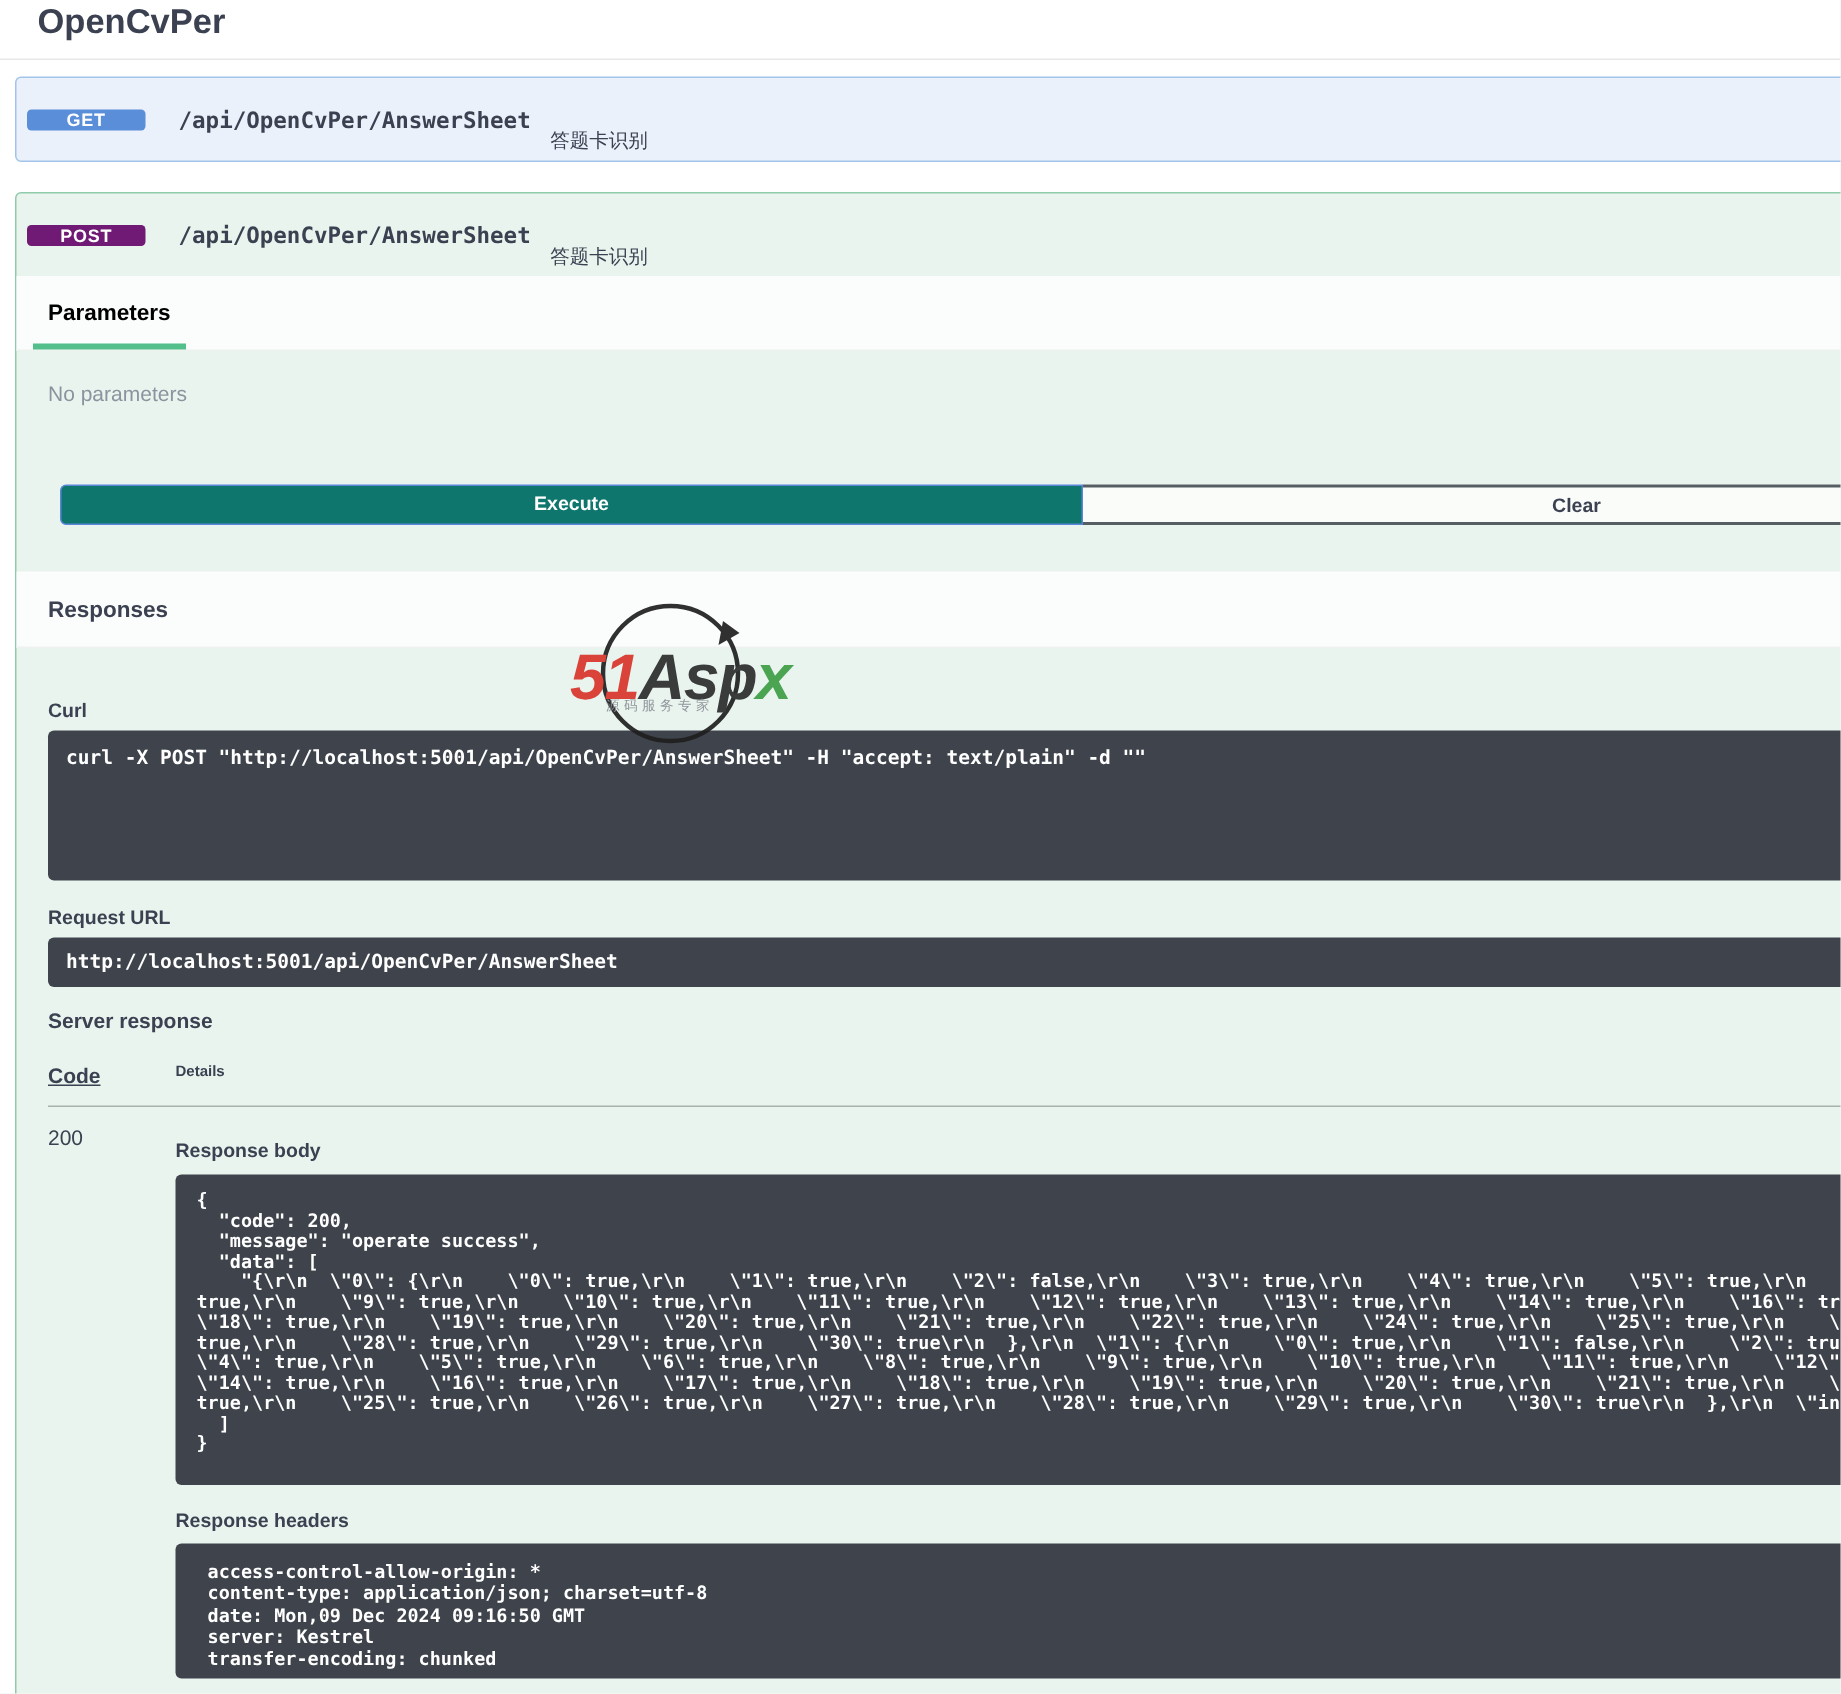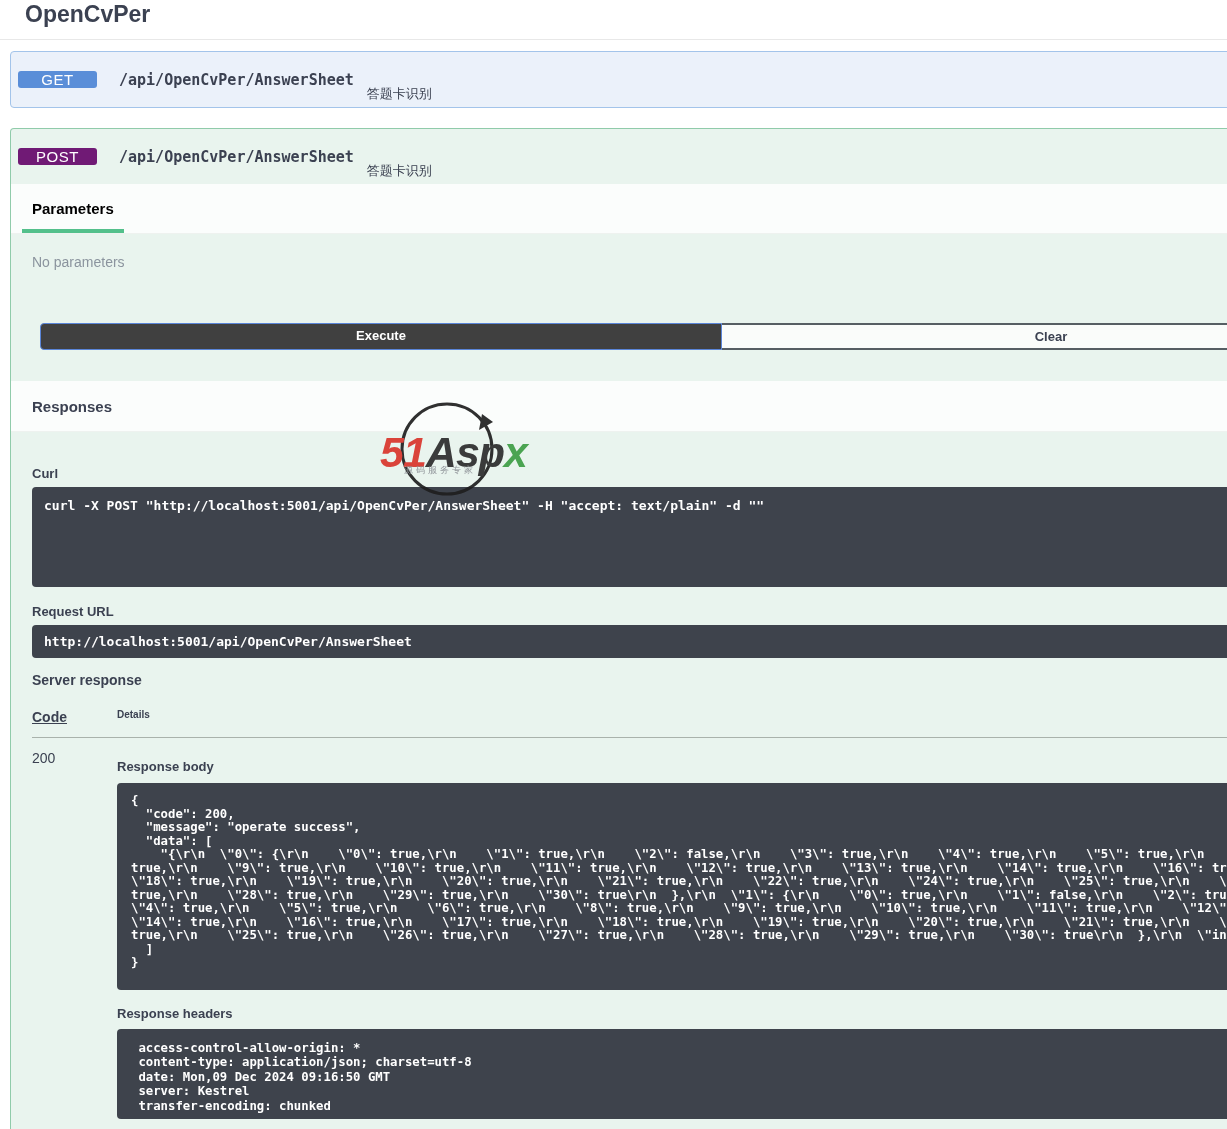--- a/index.html
+++ b/index.html
@@ -10,39 +10,39 @@
   
   .topbar{padding:1px 0 11px 25px;border-bottom:1px solid #e8e8e8;}
   .topbar h1{margin:0;font-size:23px;font-weight:bold;color:#3b4151;}
 
   
   .opblock{box-sizing:border-box;width:1390px;margin-left:10px;border-radius:4px;}
   .opblock-get{margin-top:11px;background:#ebf1fa;border:1px solid #a3c4ea;}
   .opblock-post{margin-top:20px;background:#e9f4ee;border:1px solid #90cbaa;border-bottom:none;border-radius:4px 4px 0 0;}
   .op-summary{display:flex;align-items:center;padding:4px 7px;cursor:pointer;}
   .method-badge{box-sizing:border-box;width:79px;text-align:center;padding:0 0;border-radius:3px;
-    color:#fff;font-weight:normal;font-size:15px;letter-spacing:.5px;}
+    color:#fff;font-weight:bold;font-size:12px;letter-spacing:.5px;}
   .badge-get{background:#5a8ed8;}
   .badge-post{background:#701a75;}
   .op-path{margin-left:22px;font-family:"DejaVu Sans Mono", monospace;font-weight:bold;font-size:15px;color:#3b4151;text-align:right;}
   .op-desc{margin-left:13px;font-size:13px;color:#3b4151;margin-top:29px;}
 
   
   .sec-head{background:#fbfdfc;border-bottom:1px solid #eef2ef;}
   .param-tab{display:inline-block;margin-left:11px;padding:16px 10px 12px 10px;
     font-weight:bold;font-size:15px;color:#000000;border-bottom:4px solid #53c08b;}
   .sec-head.resp{padding:17px 0 16px 21px;font-weight:bold;font-size:15px;color:#3b4151;}
 
   
   .param-body{padding:20px 0 31px 21px;}
   .no-params{font-size:14px;color:#8b949e;}
   .exec-row{display:flex;margin-top:53px;margin-left:8px;width:1350px;}
   .btn{box-sizing:border-box;height:27px;line-height:24px;text-align:center;
     font-weight:bold;font-size:13px;cursor:pointer;}
-  .btn-execute{width:682px;background:#404040;color:#fff;border:1px solid #5a85d8;border-radius:4px 0 0 4px;}
+  .btn-execute{width:682px;background:#0f766e;color:#fff;border:1px solid #5a85d8;border-radius:4px 0 0 4px;}
   .btn-clear{width:660px;background:#fafcfa;color:#3b4151;border:2px solid #565e63;border-left:none;}
 
   
   .resp-body{padding:34px 0 0 21px;}
   .mini-label{font-weight:bold;font-size:13px;color:#3b4151;}
   .codebox{box-sizing:border-box;background:#3e434c;border-radius:4px;color:#ffffff;
     font-family:"DejaVu Sans Mono", monospace;font-weight:bold;white-space:pre;overflow:hidden;}
   .curl-box{margin-top:6px;margin-right:30px;height:100px;padding:11px 12px;font-size:13px;}
   .url-label{margin-top:17px;}
   .url-box{margin-top:6px;margin-right:30px;height:33px;padding:9px 12px;font-size:13px;}

